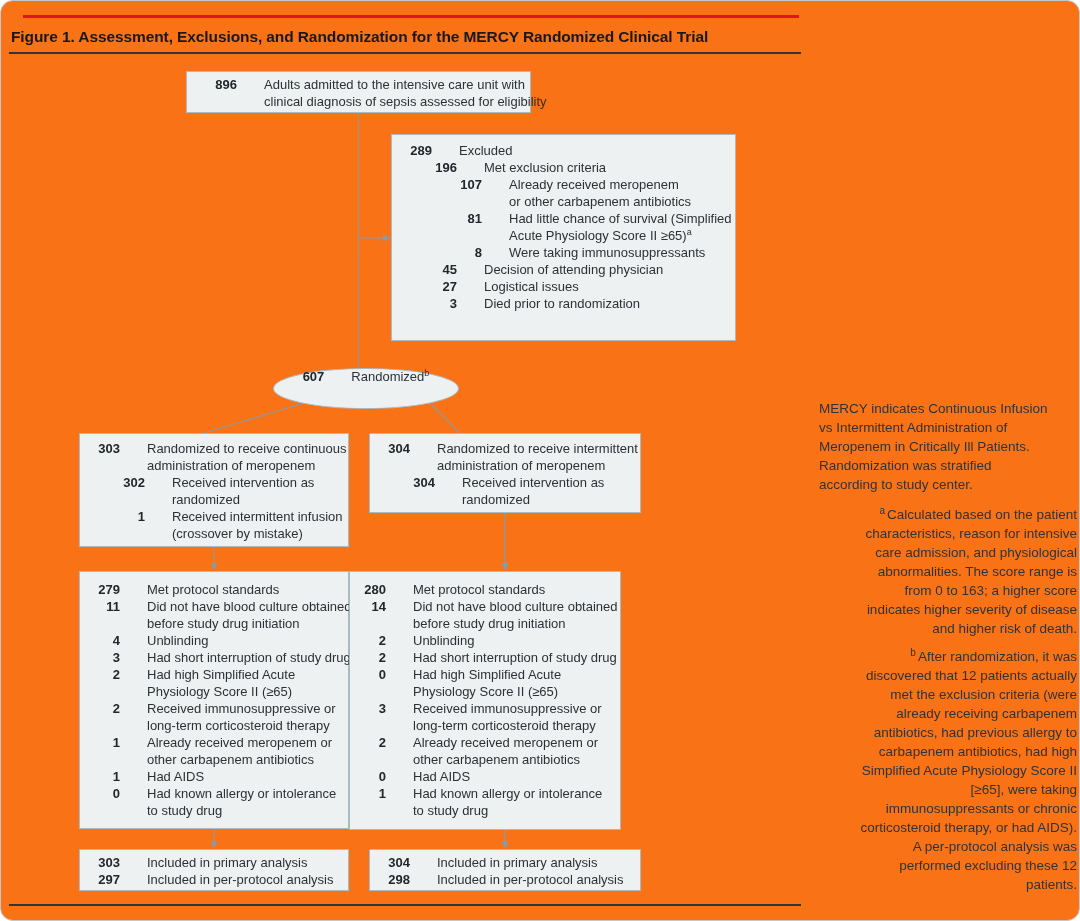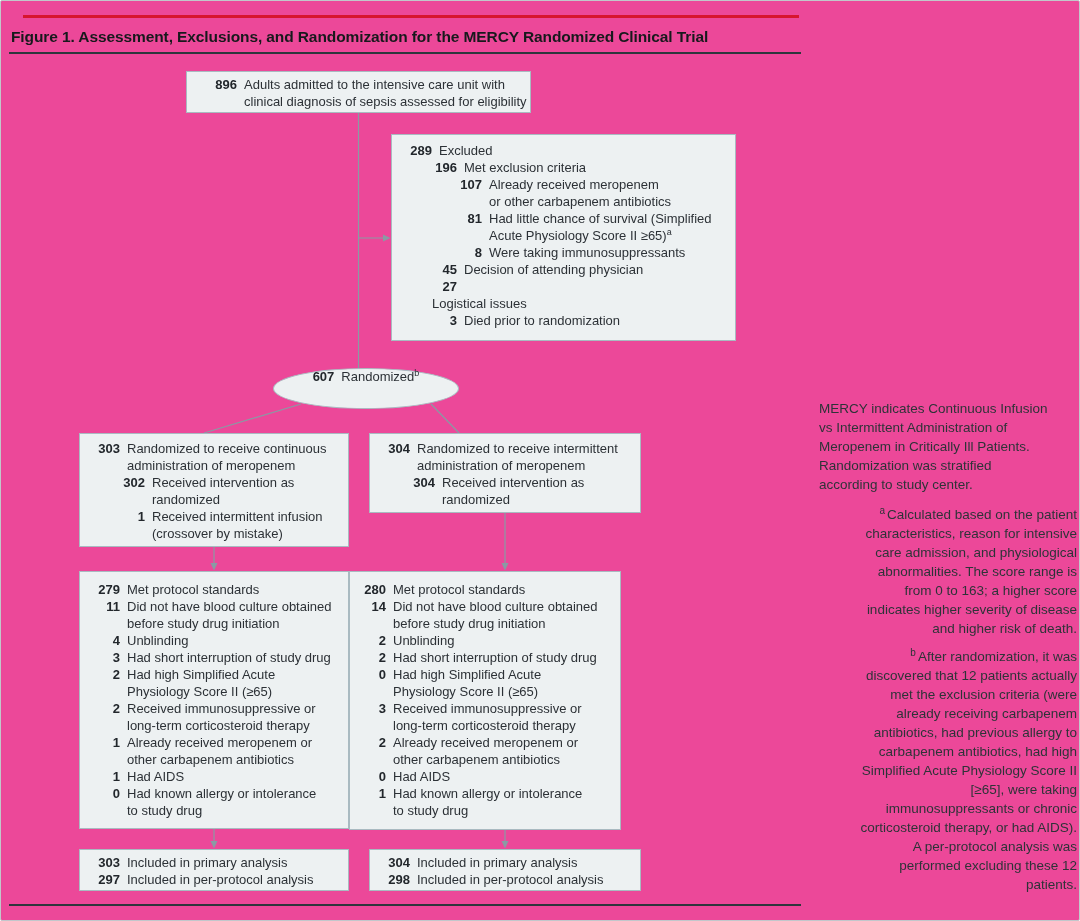--- a/index.html
+++ b/index.html
@@ -1,40 +1,40 @@
 <!DOCTYPE html>
 <html><head>
 <meta charset="utf-8">
 <style>
   * { box-sizing: border-box; }
   html,body { margin:0; padding:0; background:#ffffff; }
   body { font-family:"Liberation Sans", sans-serif; }
   .page {
     position:relative; width:1080px; height:921px;
-    background:#ec4899; border:1px solid #c2c7cb; border-radius:2px;
+    background:#f97316; border:1px solid #c2c7cb; border-radius:13px;
     overflow:hidden;
   }
   .rule-red { position:absolute; left:22px; top:14px; width:776px; height:3px; background:#D7152E; }
   .figure-title {
     position:absolute; left:10px; top:27px; width:790px;
     font-size:15.5px; font-weight:bold; color:#17191c; letter-spacing:-0.1px;
   }
   .rule-dark { position:absolute; height:2px; background:#2d363c; }
   .rule-top { left:8px; top:51px; width:792px; }
   .rule-bottom { left:8px; top:903px; width:792px; }
 
   svg.connectors { position:absolute; left:0; top:0; pointer-events:none; }
   svg.connectors line { stroke:#8a9aa4; stroke-width:1.2; }
   svg.connectors polygon { fill:#8a9aa4; }
 
   .flow-box {
     position:absolute; background:#edf1f2; border:1px solid #a9bac1;
     font-size:13px; line-height:17px; color:#2c3136; padding:6px 8px;
   }
-  .row { display:flex; align-items:flex-start; }
+  .row { display:flex; align-items:flex-start;gap:20px; }
   .num { font-weight:bold; color:#22272c; width:32px; flex:0 0 auto; text-align:right; white-space:nowrap; }
   .txt { white-space:pre; padding-left:7px; }
   sup { font-size:9px; line-height:0; }
 
   .box-eligibility { left:185px; top:70px; width:345px; height:42px; padding:4px 8px; }
   .box-eligibility .row { margin-left:10px; }
   .box-excluded { left:390px; top:133px; width:345px; height:207px; padding:7px 8px; }
   .box-arm-continuous { left:78px; top:432px; width:270px; height:114px; }
   .box-arm-intermittent { left:368px; top:432px; width:272px; height:80px; }
   .box-protocol-continuous { left:78px; top:570px; width:270px; height:258px; padding:9px 8px; }
@@ -112,21 +112,21 @@
 Acute Physiology Score II ≥65)<sup>a</sup></span>
       </div>
       <div class="row" style="margin-left: 50px;">
         <span class="num">8</span>
         <span class="txt">Were taking immunosuppressants</span>
       </div>
       <div class="row" style="margin-left: 25px;">
         <span class="num">45</span>
         <span class="txt">Decision of attending physician</span>
       </div>
-      <div class="row" style="margin-left: 25px; flex-direction: column;">
+      <div class="row" style="margin-left: 25px;">
         <span class="num">27</span>
         <span class="txt">Logistical issues</span>
       </div>
       <div class="row" style="margin-left: 25px;">
         <span class="num">3</span>
         <span class="txt">Died prior to randomization</span>
       </div>
     </div>
 
   <div class="ellipse">

